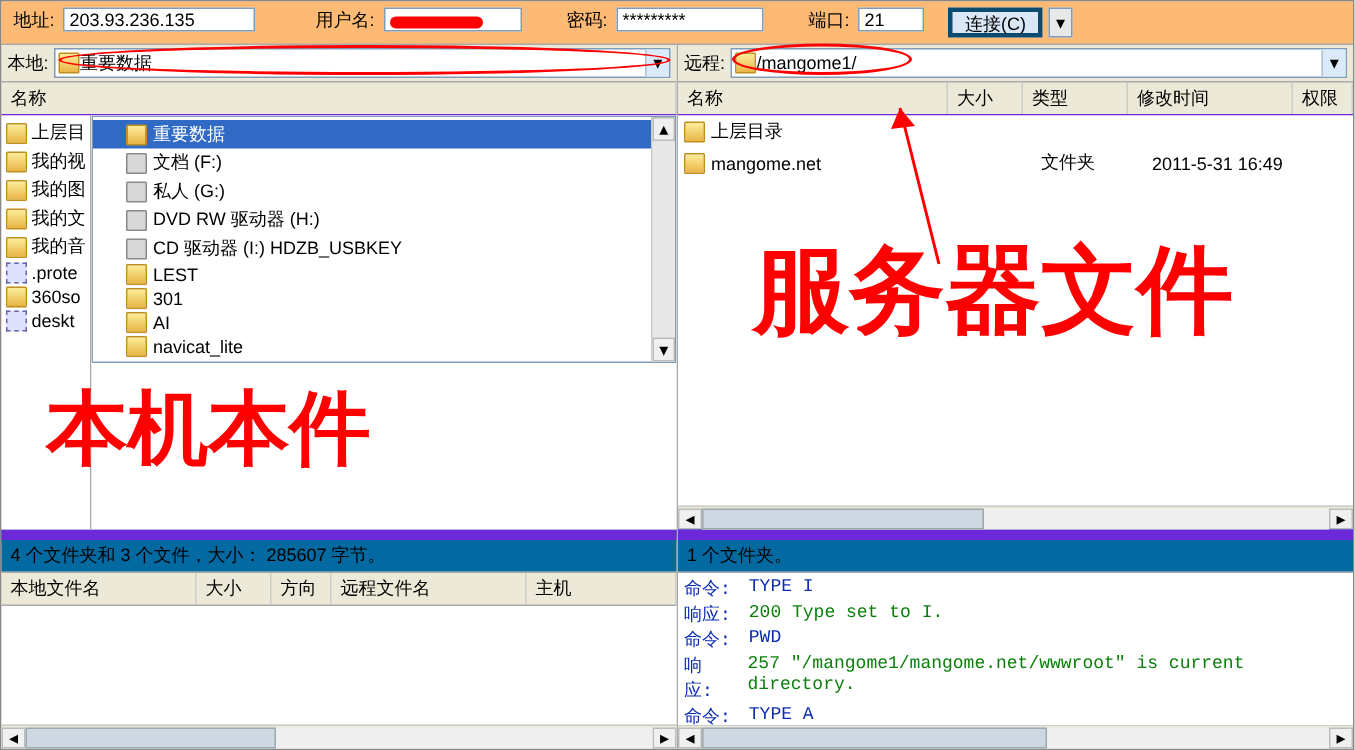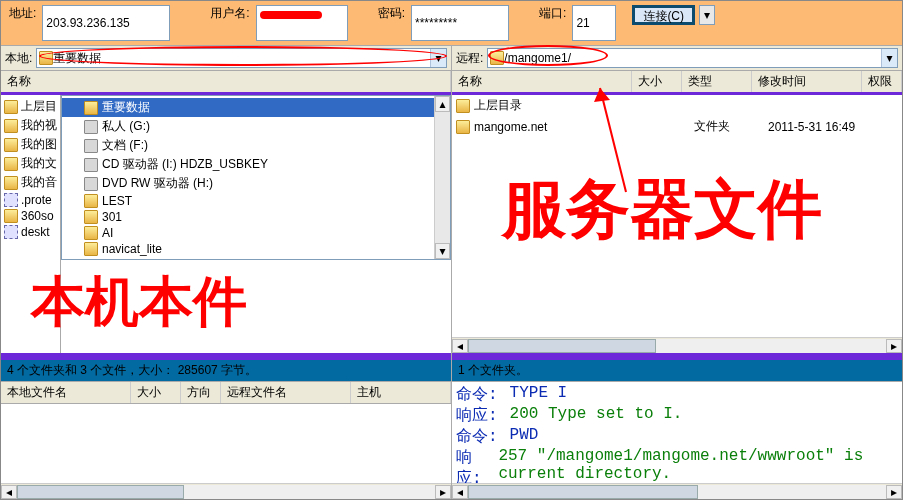--- a/index.html
+++ b/index.html
@@ -1,52 +1,52 @@
 <!DOCTYPE html>
 <html><head>
 <meta charset="utf-8">
 <style>
 html,body{margin:0;padding:0;font-family:"SimSun","宋体",Tahoma,sans-serif;font-size:12px;background:#ece9d8;color:#000}
 *{box-sizing:border-box}
 .app{width:903px;height:500px;display:flex;flex-direction:column;border:1px solid #888}
 .topbar{display:flex;align-items:flex-start;gap:4px;padding:4px 6px;background:#fdba74;border-bottom:1px solid #aaa}
 .topbar label{padding:0 2px}
-.topbar input{border:1px solid #7f9db9;height:36px;padding:1px 3px;font-family:inherit;font-size:12px}
+.topbar input{border:1px solid #7f9db9;height:16px;padding:1px 3px;font-family:inherit;font-size:12px}
 .topbar .btn{height:20px;border:3px solid #0c4a6e;background:#d9e7f7;padding:0 8px;cursor:pointer;font-size:12px}
 .topbar .dd{width:16px;height:20px;border:1px solid #7f9db9;background:#e8e8e8;display:flex;align-items:center;justify-content:center}
 .red-scribble{position:absolute;background:#f00;height:8px;border-radius:5px}
 .main{flex:1;display:flex;min-height:0}
 .pane{flex:1;display:flex;flex-direction:column;border-right:1px solid #aaa;min-width:0}
 .pane:last-child{border-right:none}
 .pathrow{display:flex;align-items:center;gap:4px;padding:2px 4px;background:#ece9d8;border-bottom:1px solid #aaa}
 .pathrow .combo{flex:1;display:flex;align-items:center;border:1px solid #7f9db9;background:#fff;height:20px;padding:0 0 0 2px}
 .combo .cbtext{flex:1;white-space:nowrap;overflow:hidden}
 .combo .cbdd{width:16px;height:100%;border-left:1px solid #adc1da;background:#dbeaf9;display:flex;align-items:center;justify-content:center}
 .oval{position:absolute;border:2px solid red;border-radius:50%;pointer-events:none}
-.filehdr{display:flex;background:#ece9d8;border-bottom:3px solid #6d28d9;font-size:12px}
+.filehdr{display:flex;background:#ece9d8;border-bottom:1px solid #6d28d9;font-size:12px}
 .filehdr>div{padding:2px 6px;border-right:1px solid #ccc;white-space:nowrap}
 .body-row{flex:1;display:flex;min-height:0;position:relative}
 .localcol{width:60px;flex:none;border-right:1px solid #aaa;background:#fff;overflow:hidden;padding:2px 0}
 .localcol .litem{display:flex;align-items:center;gap:3px;padding:1px 3px;white-space:nowrap;overflow:hidden}
 .filelist{flex:1;background:#fff;overflow:auto}
 .combo-pop{position:absolute;left:0;top:0;right:0;background:#fff;border:1px solid #7f9db9;z-index:5;padding:2px 0}
 .combo-pop .row{display:flex;align-items:center;gap:4px;padding:1px 6px 1px 22px;white-space:nowrap}
 .combo-pop .row.sel{background:#316ac5;color:#fff}
 .combo-scroll{position:absolute;right:0;top:0;bottom:0;width:16px;background:#e8e8e8;border-left:1px solid #ccc}
 .combo-scroll .arr{height:16px;border:1px solid #bbb;background:#f0f0f0;display:flex;align-items:center;justify-content:center}
 .rlist{background:#fff;flex:1;overflow:auto}
 .rlist .rrow{display:flex;padding:2px 4px;gap:4px;align-items:center}
 .rlist .rrow>div{white-space:nowrap}
 .status{background:#0369a1;border-top:7px solid #6d28d9;padding:2px 6px;font-size:12px;white-space:nowrap}
 .bottom{display:flex;height:118px;border-top:1px solid #aaa}
 .bottom .bpane{flex:1;display:flex;flex-direction:column;border-right:1px solid #aaa;min-width:0}
 .bottom .bpane:last-child{border-right:none}
 .bhdr{display:flex;background:#ece9d8;border-bottom:1px solid #aaa}
 .bhdr>div{padding:2px 6px;border-right:1px solid #ccc}
-.bbody{flex:1;background:#fff;overflow:auto;font-family:"Courier New",monospace;font-size:16px;padding:2px 4px}
+.bbody{flex:1;background:#fff;overflow:auto;font-family:"Courier New",monospace;font-size:12px;padding:2px 4px}
 .logline{display:flex;gap:12px}
 .logline .lcmd{color:#0b2bb3}
 .logline.resp .ltxt{color:#0a7f0a}
 .hscroll{height:16px;background:#ece9d8;border-top:1px solid #ccc;display:flex;align-items:center}
 .hscroll .arr{width:16px;height:14px;border:1px solid #bbb;background:#f0f0f0;display:flex;align-items:center;justify-content:center}
 .hscroll .track{flex:1;height:14px;background:#efefef;position:relative}
 .hscroll .thumb{position:absolute;height:100%;background:#cfd7e2;border:1px solid #9aa}
 .icn{width:14px;height:14px;flex:none;display:inline-block}
 .fld{background:linear-gradient(#fced9a,#e9b545);border:1px solid #c08f1f;border-radius:1px}
 .disk{background:#d8d8d8;border:1px solid #888;border-radius:1px}
@@ -140,33 +140,33 @@
               <div class="arr">▴</div>
               <div style="flex:1"></div>
               <div class="arr" style="position:absolute;bottom:0;left:0;right:0">▾</div>
             </div>
           <div class="row sel">
                 <span class="icn fld"></span>
                 <span>重要数据</span>
               </div>
               <div class="row">
                 <span class="icn disk"></span>
+                <span>文档 (F:)</span>
+              </div>
+              <div class="row">
+                <span class="icn disk"></span>
                 <span>私人 (G:)</span>
               </div>
               <div class="row">
                 <span class="icn disk"></span>
-                <span>文档 (F:)</span>
+                <span>DVD RW 驱动器 (H:)</span>
               </div>
               <div class="row">
                 <span class="icn disk"></span>
                 <span>CD 驱动器 (I:) HDZB_USBKEY</span>
-              </div>
-              <div class="row">
-                <span class="icn disk"></span>
-                <span>DVD RW 驱动器 (H:)</span>
               </div>
               <div class="row">
                 <span class="icn fld"></span>
                 <span>LEST</span>
               </div>
               <div class="row">
                 <span class="icn fld"></span>
                 <span>301</span>
               </div>
               <div class="row">

